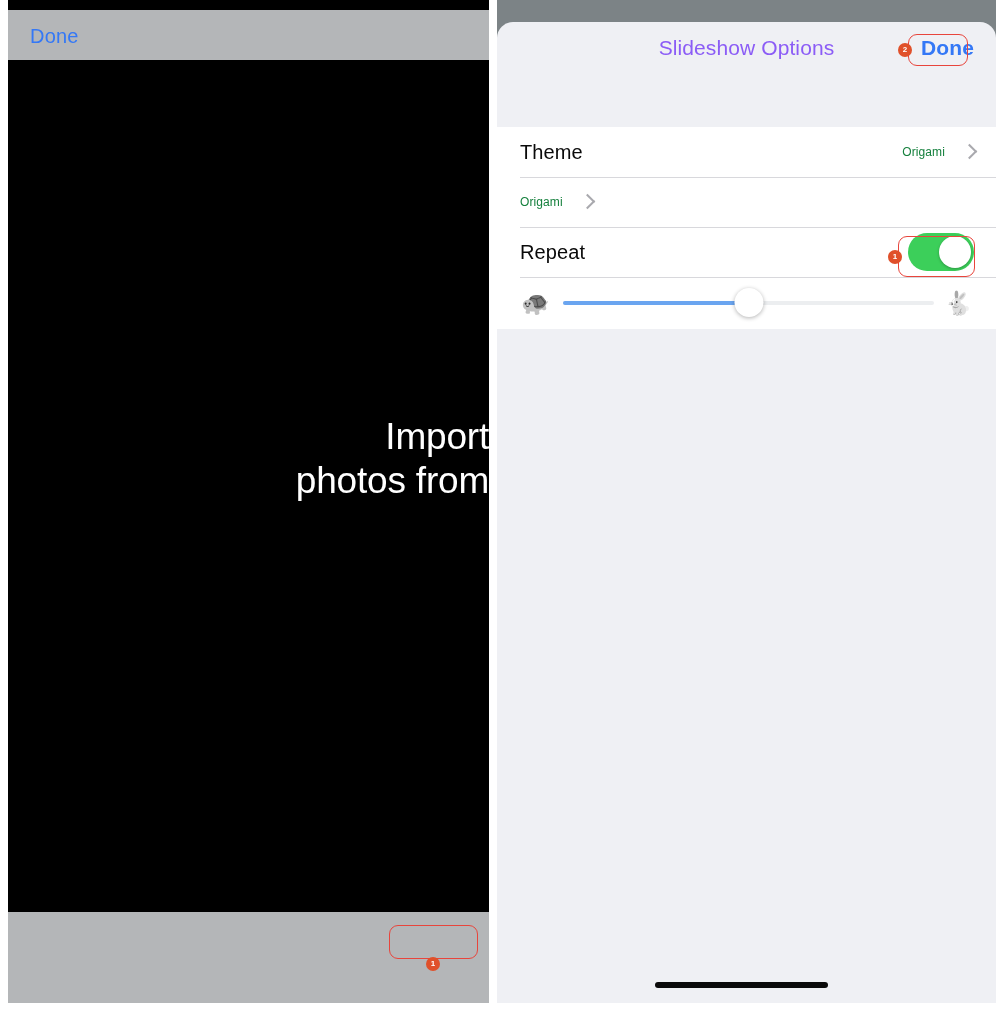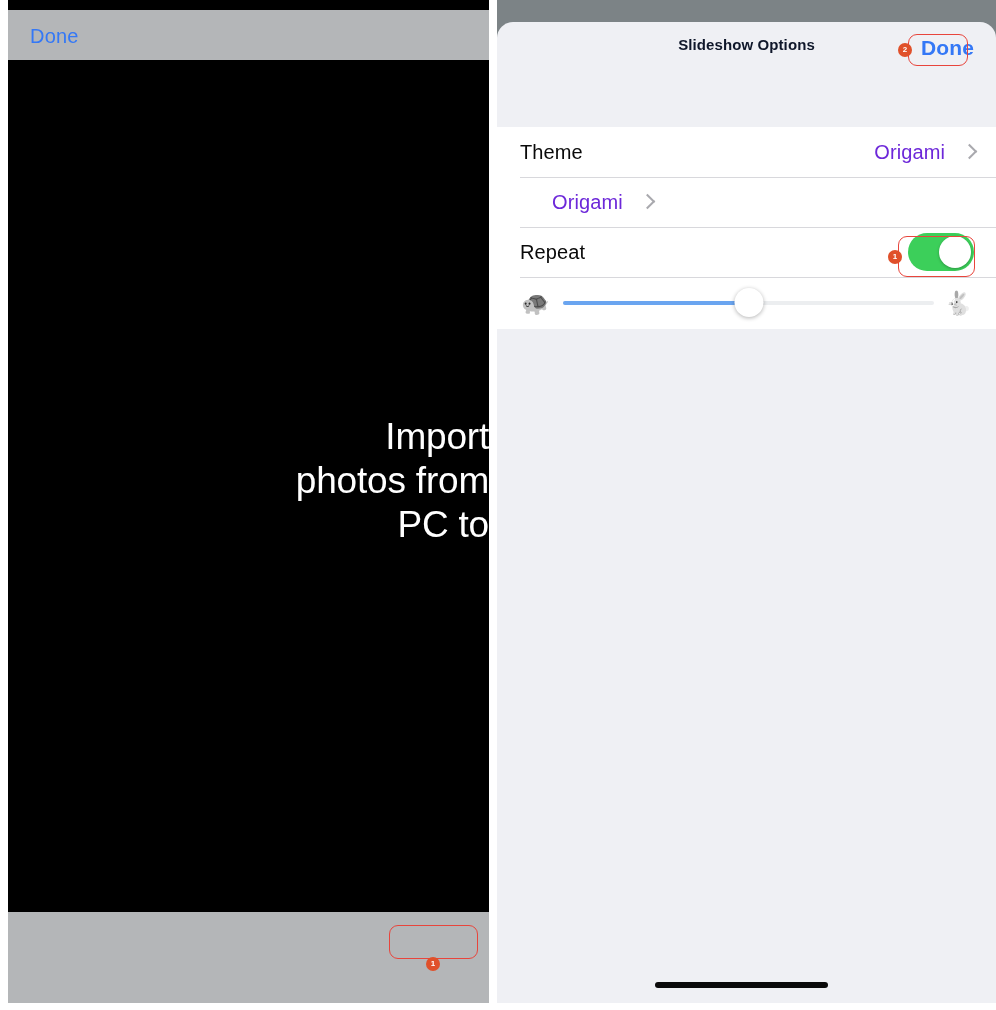--- a/index.html
+++ b/index.html
@@ -109,23 +109,23 @@
     top: 0;
     width: 499px;
     height: 105px;
   }
   .sheet-title {
     position: absolute;
     left: 0;
     top: 14px;
     width: 499px;
     text-align: center;
-    font-size: 15px;
-    font-weight: 700;
-    color: #0f172a;
+    font-size: 21px;
+    font-weight: 400;
+    color: #8b5cf6;
     letter-spacing: 0.1px;
   }
   .sheet-done {
     position: absolute;
     right: 22px;
     top: 14px;
     font-size: 21px;
     font-weight: 600;
     color: #3478f6;
     letter-spacing: 0.1px;
@@ -156,25 +156,24 @@
     height: 1px;
     background: #d8d8dc;
   }
   .row-label {
     font-size: 20px;
     color: #0a0a0a;
     flex: 1;
     letter-spacing: 0.1px;
   }
   .row-value {
-    font-size: 20px;
-    color: #6d28d9;
+    font-size: 12px;
+    color: #15803d;
     margin-right: 10px;
     letter-spacing: 0.1px;
-    margin-left: 32px;
   }
   .chevron {
     width: 13px;
     height: 22px;
     margin-right: 20px;
     position: relative;
   }
   .chevron::before {
     content: "";
     position: absolute;
@@ -308,21 +307,20 @@
 <div class="left-panel">
 
   <div class="left-navbar">
     <div class="done-btn">Done</div>
   </div>
 
   <div class="slide-stage">
     <div class="slide-text">
       <span class="ln">Import</span>
       <span class="ln">photos from</span>
-      <span class="ln">PC to</span>
     </div>
   </div>
 
   <div class="left-toolbar">
     
     
     
   </div>
 
 </div>

